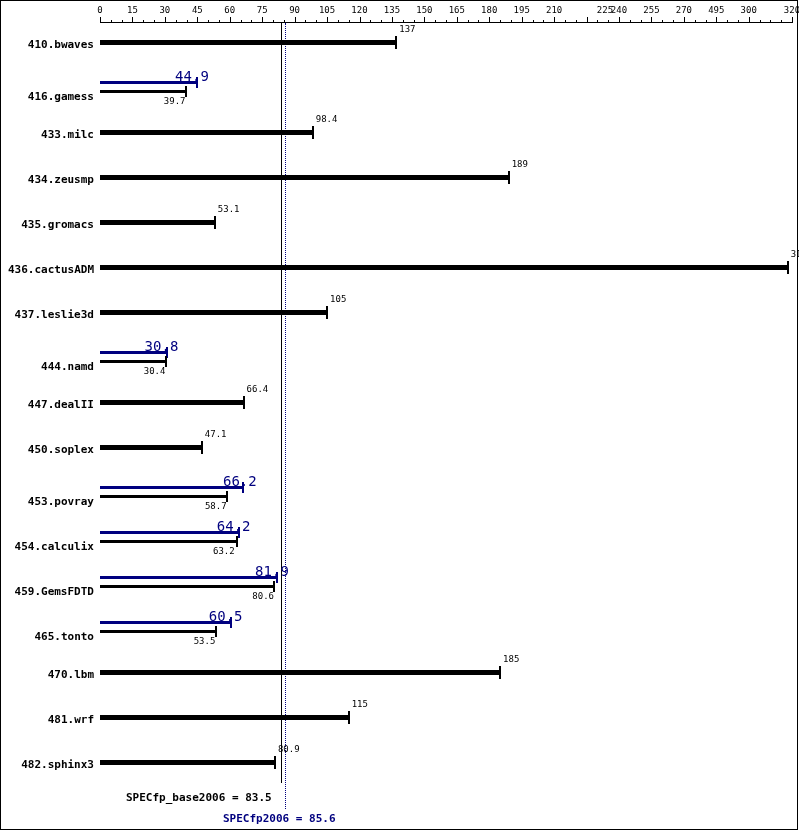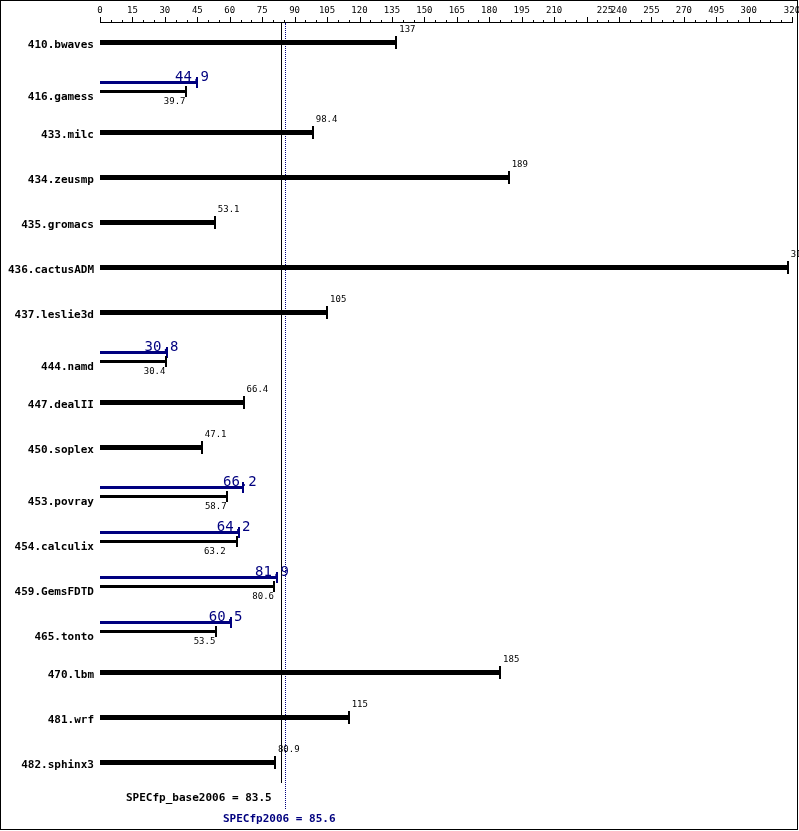--- a/index.html
+++ b/index.html
@@ -324,21 +324,21 @@
       <div class="bar-cap" style="left: 224.939px; top: 18px; height: 11px;"></div>
       <div class="val" style="left: 203.939px; top: 28px;">58.7</div>
     </div>
     <div class="row" style="top: 517px; height: 45px;">
       <div class="row-label" style="top: 22px;">454.calculix</div>
       <div class="bar-peak" style="left: 99px; top: 13px; width: 138.833px;"></div>
       <div class="bar-cap-peak" style="left: 236.833px; top: 9px; height: 11px;"></div>
       <div class="val-peak" style="left: 215.833px; top: 0px;">64.2</div>
       <div class="bar" style="left: 99px; top: 22px; width: 136.67px; height: 3px;"></div>
       <div class="bar-cap" style="left: 234.67px; top: 18px; height: 11px;"></div>
-      <div class="val" style="left: 203px; top: 28px; text-align: center;">63.2</div>
+      <div class="val" style="left: 212px; top: 28px; text-align: center;">63.2</div>
     </div>
     <div class="row" style="top: 562px; height: 45px;">
       <div class="row-label" style="top: 22px;">459.GemsFDTD</div>
       <div class="bar-peak" style="left: 99px; top: 13px; width: 177.109px;"></div>
       <div class="bar-cap-peak" style="left: 275.109px; top: 9px; height: 11px;"></div>
       <div class="val-peak" style="left: 254.109px; top: 0px;">81.9</div>
       <div class="bar" style="left: 99px; top: 22px; width: 174.297px; height: 3px;"></div>
       <div class="bar-cap" style="left: 272.298px; top: 18px; height: 11px;"></div>
       <div class="val" style="left: 251.298px; top: 28px;">80.6</div>
     </div>

